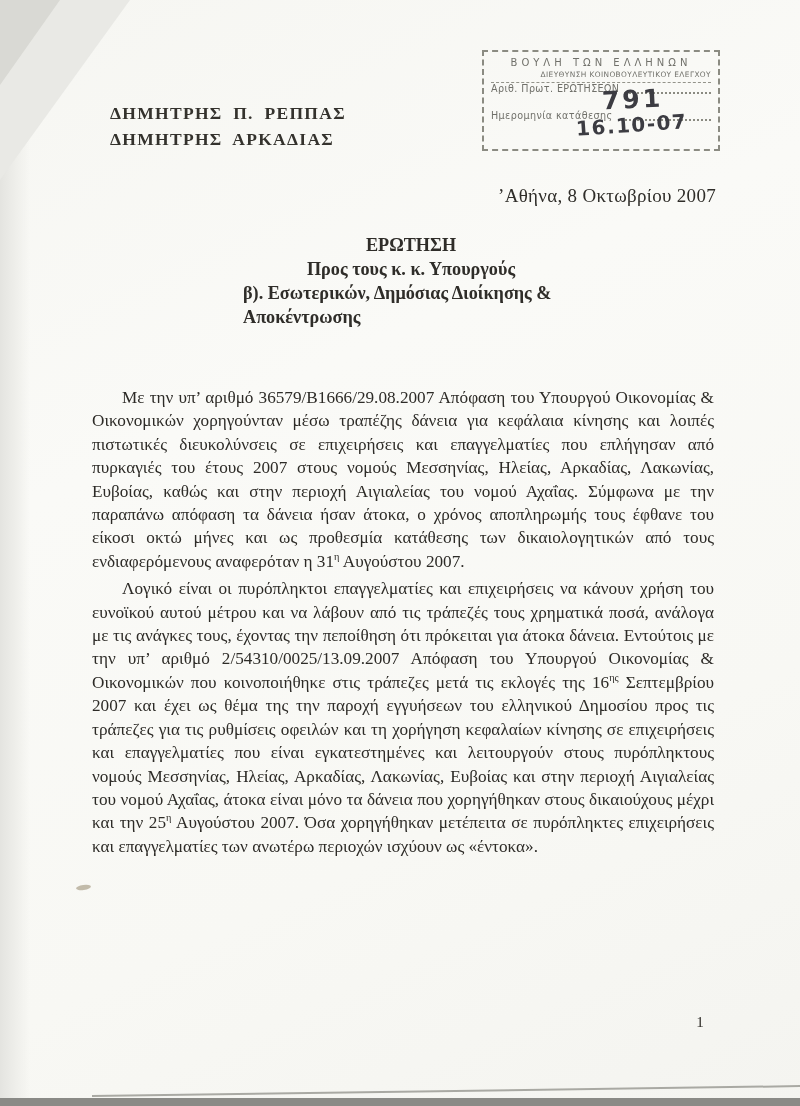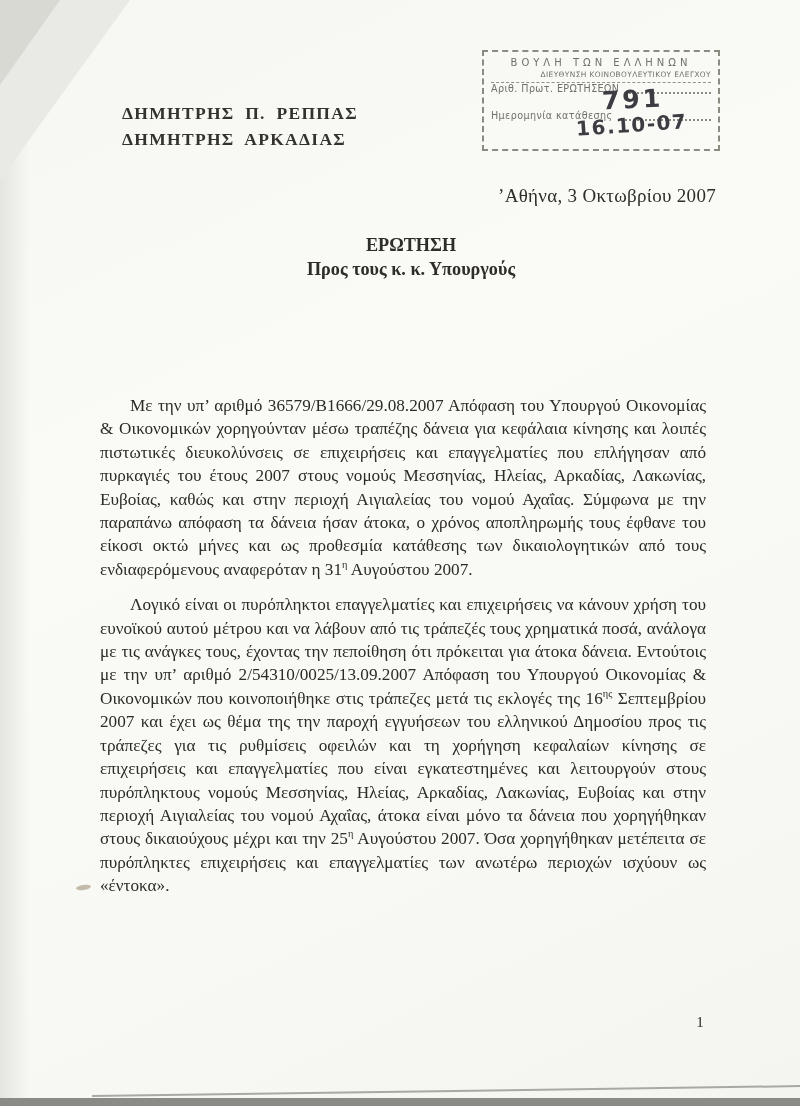--- a/index.html
+++ b/index.html
@@ -21,21 +21,21 @@
     background:#b4ab97; border-radius:50%; transform:rotate(-8deg); opacity:.8; }
   .bottom-line { position:absolute; left:92px; top:1095px; width:720px; height:2px;
     background:#a9a9a3; transform:rotate(-0.8deg); transform-origin:left center; }
   .bottom-strip { position:absolute; left:0; top:1098px; width:800px; height:8px;
     background:#8a8a86; }
   .bottom-shade { position:absolute; left:0; top:1086px; width:800px; height:12px;
     background:linear-gradient(to bottom,rgba(238,238,234,0),#ececе8 90%); }
 
   
   .sender { position:absolute; left:110px; top:100px; font-weight:bold;
-    font-size:17.5px; line-height:26px; letter-spacing:1.3px; word-spacing:5px; color:#34322d;margin-left:12px; }
+    font-size:17.5px; line-height:26px; letter-spacing:1.3px; word-spacing:5px; color:#34322d; }
 
   
   .stamp { position:absolute; left:482px; top:50px; width:238px; height:101px;
     box-sizing:border-box; border:2px dashed #8b8b82; padding:5px 7px 2px;
     color:#70706a; font-family:"DejaVu Sans", sans-serif; }
   .stamp-l1 { text-align:center; font-size:10px; letter-spacing:4px; white-space:nowrap; }
   .stamp-l2 { text-align:right; font-size:7.4px; letter-spacing:.4px; white-space:nowrap;
     border-bottom:1px dashed #93938a; padding:2px 0 3px; }
   .stamp-row { display:flex; align-items:flex-end; font-size:9.6px; letter-spacing:.4px; white-space:nowrap; }
   .stamp-row.r1 { }
@@ -51,21 +51,21 @@
     font-size:19px; color:#2f2d29; letter-spacing:.3px; }
 
   
   .heading { position:absolute; left:243px; top:233px; width:336px; font-weight:bold;
     font-size:18.2px; line-height:24px; color:#2f2d29; }
   .heading .centered { text-align:center; }
 
   
   .body-text { position:absolute; left:88px; top:382px; width:630px;
     font-size:17.2px; line-height:23.4px; text-align:justify; color:#2d2b27; }
-  .body-para { margin:12px; text-indent:30px; }
+  .body-para { margin:4px; text-indent:30px; }
   .body-para sup { font-size:.6em; line-height:0; }
 
   .page-number { position:absolute; left:688px; top:1014px; width:24px; text-align:center;
     font-size:15px; color:#2d2b27; }
 </style>
 </head>
 <body>
 
 <div class="page">
 
@@ -90,25 +90,27 @@
       <span class="dots"></span>
     </div>
     <div class="stamp-row r2">
       <span>Ημερομηνία κατάθεσης</span>
       <span class="dots"></span>
     </div>
     <div class="hand hand-protocol">791</div>
     <div class="hand hand-date">16.10-07</div>
   </div>
 
-  <div class="dateline">’Αθήνα, 3 Οκτωβρίου 2007</div>
+  <div class="dateline">’Αθήνα, 8 Οκτωβρίου 2007</div>
 
   <div class="heading">
     <div class="centered">ΕΡΩΤΗΣΗ</div>
     <div class="centered">Προς τους κ. κ. Υπουργούς</div>
+    <div>β). Εσωτερικών, Δημόσιας Διοίκησης &amp;</div>
+    <div>Αποκέντρωσης</div>
   </div>
 
   <div class="body-text">
       <p class="body-para">Με την υπ’ αριθμό 36579/Β1666/29.08.2007 Απόφαση του Υπουργού Οικονομίας &amp; Οικονομικών χορηγούνταν μέσω τραπέζης δάνεια για κεφάλαια κίνησης και λοιπές πιστωτικές διευκολύνσεις σε επιχειρήσεις και επαγγελματίες που επλήγησαν από πυρκαγιές  του έτους 2007 στους νομούς Μεσσηνίας, Ηλείας, Αρκαδίας, Λακωνίας, Ευβοίας, καθώς και στην περιοχή Αιγιαλείας του νομού Αχαΐας. Σύμφωνα με την παραπάνω απόφαση τα δάνεια ήσαν άτοκα, ο χρόνος αποπληρωμής τους  έφθανε του είκοσι οκτώ μήνες και ως προθεσμία κατάθεσης των δικαιολογητικών από τους ενδιαφερόμενους αναφερόταν η 31<sup>η</sup> Αυγούστου 2007.</p>
       <p class="body-para">Λογικό είναι οι πυρόπληκτοι επαγγελματίες και επιχειρήσεις να κάνουν χρήση του ευνοϊκού αυτού μέτρου και να λάβουν από τις τράπεζές τους χρηματικά ποσά, ανάλογα με τις ανάγκες τους, έχοντας την πεποίθηση ότι πρόκειται για άτοκα δάνεια. Εντούτοις με την υπ’ αριθμό 2/54310/0025/13.09.2007 Απόφαση του Υπουργού Οικονομίας &amp; Οικονομικών που κοινοποιήθηκε στις τράπεζες μετά τις εκλογές της 16<sup>ης</sup> Σεπτεμβρίου 2007 και έχει ως θέμα της την παροχή εγγυήσεων του ελληνικού Δημοσίου προς τις τράπεζες για τις ρυθμίσεις οφειλών και τη χορήγηση κεφαλαίων κίνησης σε επιχειρήσεις και επαγγελματίες που είναι εγκατεστημένες και λειτουργούν στους πυρόπληκτους νομούς Μεσσηνίας, Ηλείας, Αρκαδίας, Λακωνίας, Ευβοίας και στην περιοχή Αιγιαλείας του νομού Αχαΐας, άτοκα είναι μόνο τα δάνεια που χορηγήθηκαν στους δικαιούχους μέχρι και την 25<sup>η</sup> Αυγούστου 2007. Όσα χορηγήθηκαν μετέπειτα σε πυρόπληκτες επιχειρήσεις και επαγγελματίες των ανωτέρω περιοχών ισχύουν ως «έντοκα».</p>
     </div>
 
   <div class="page-number">1</div>
 
 </div>

